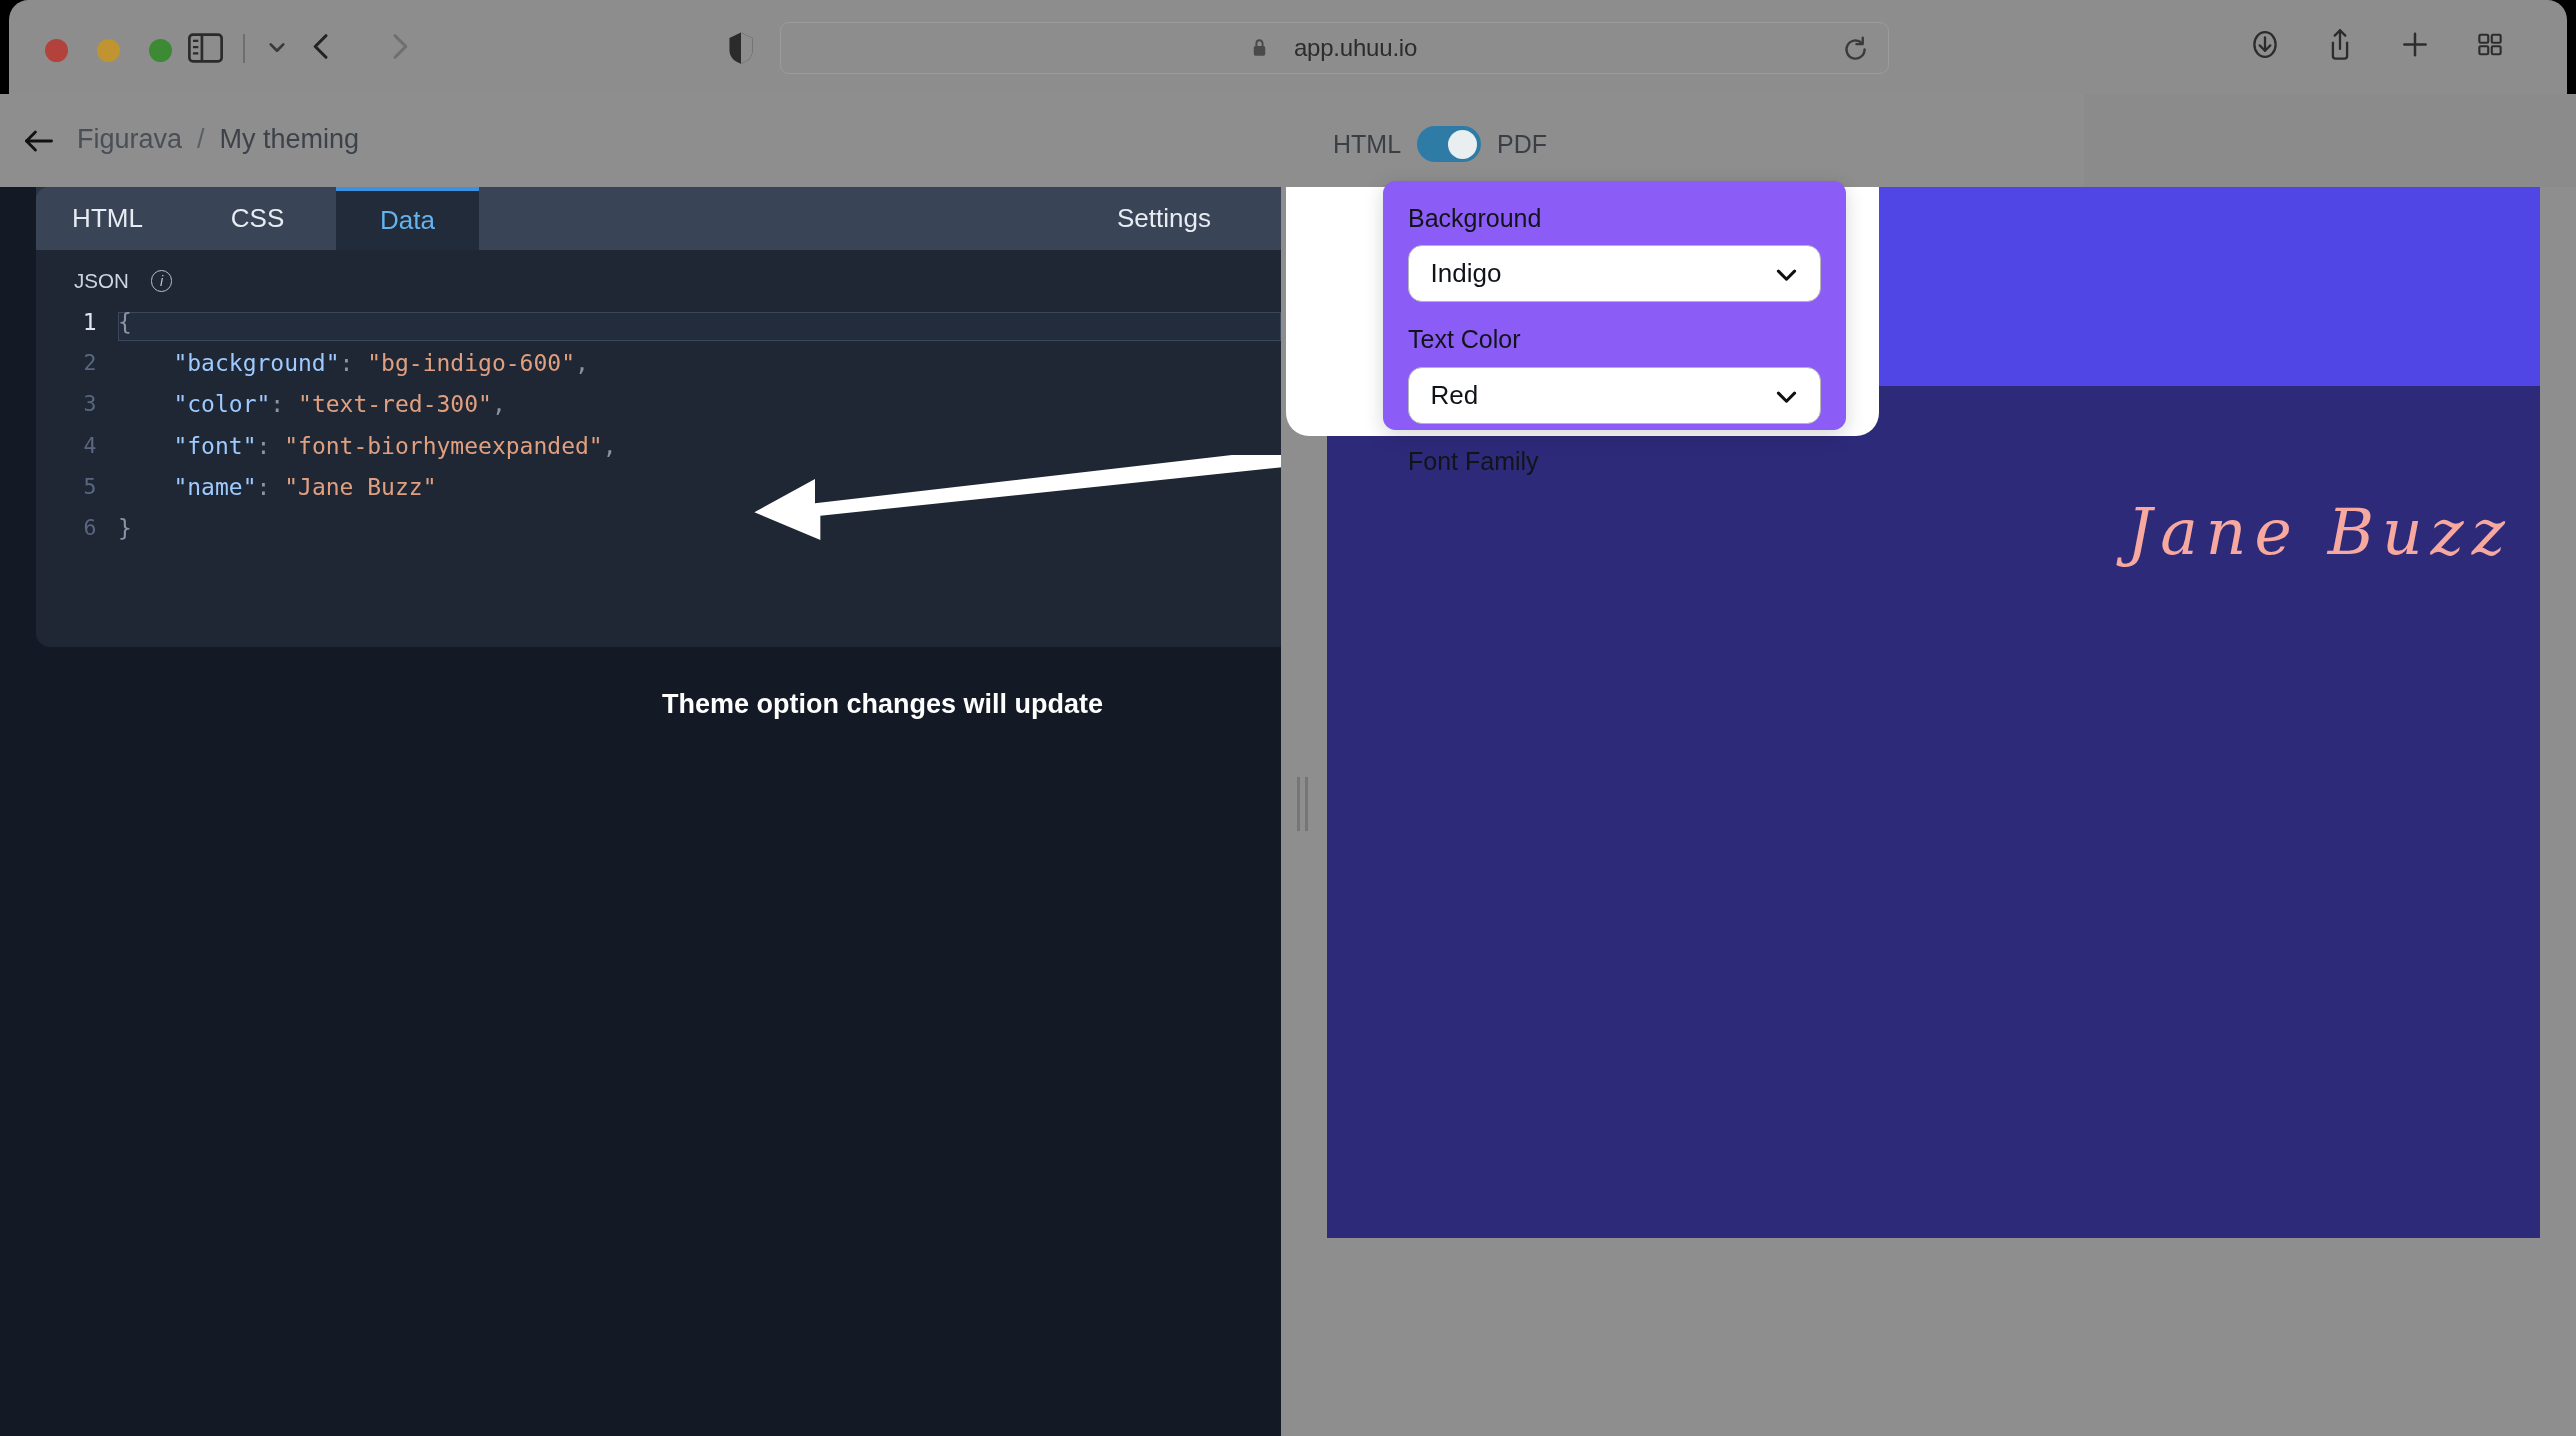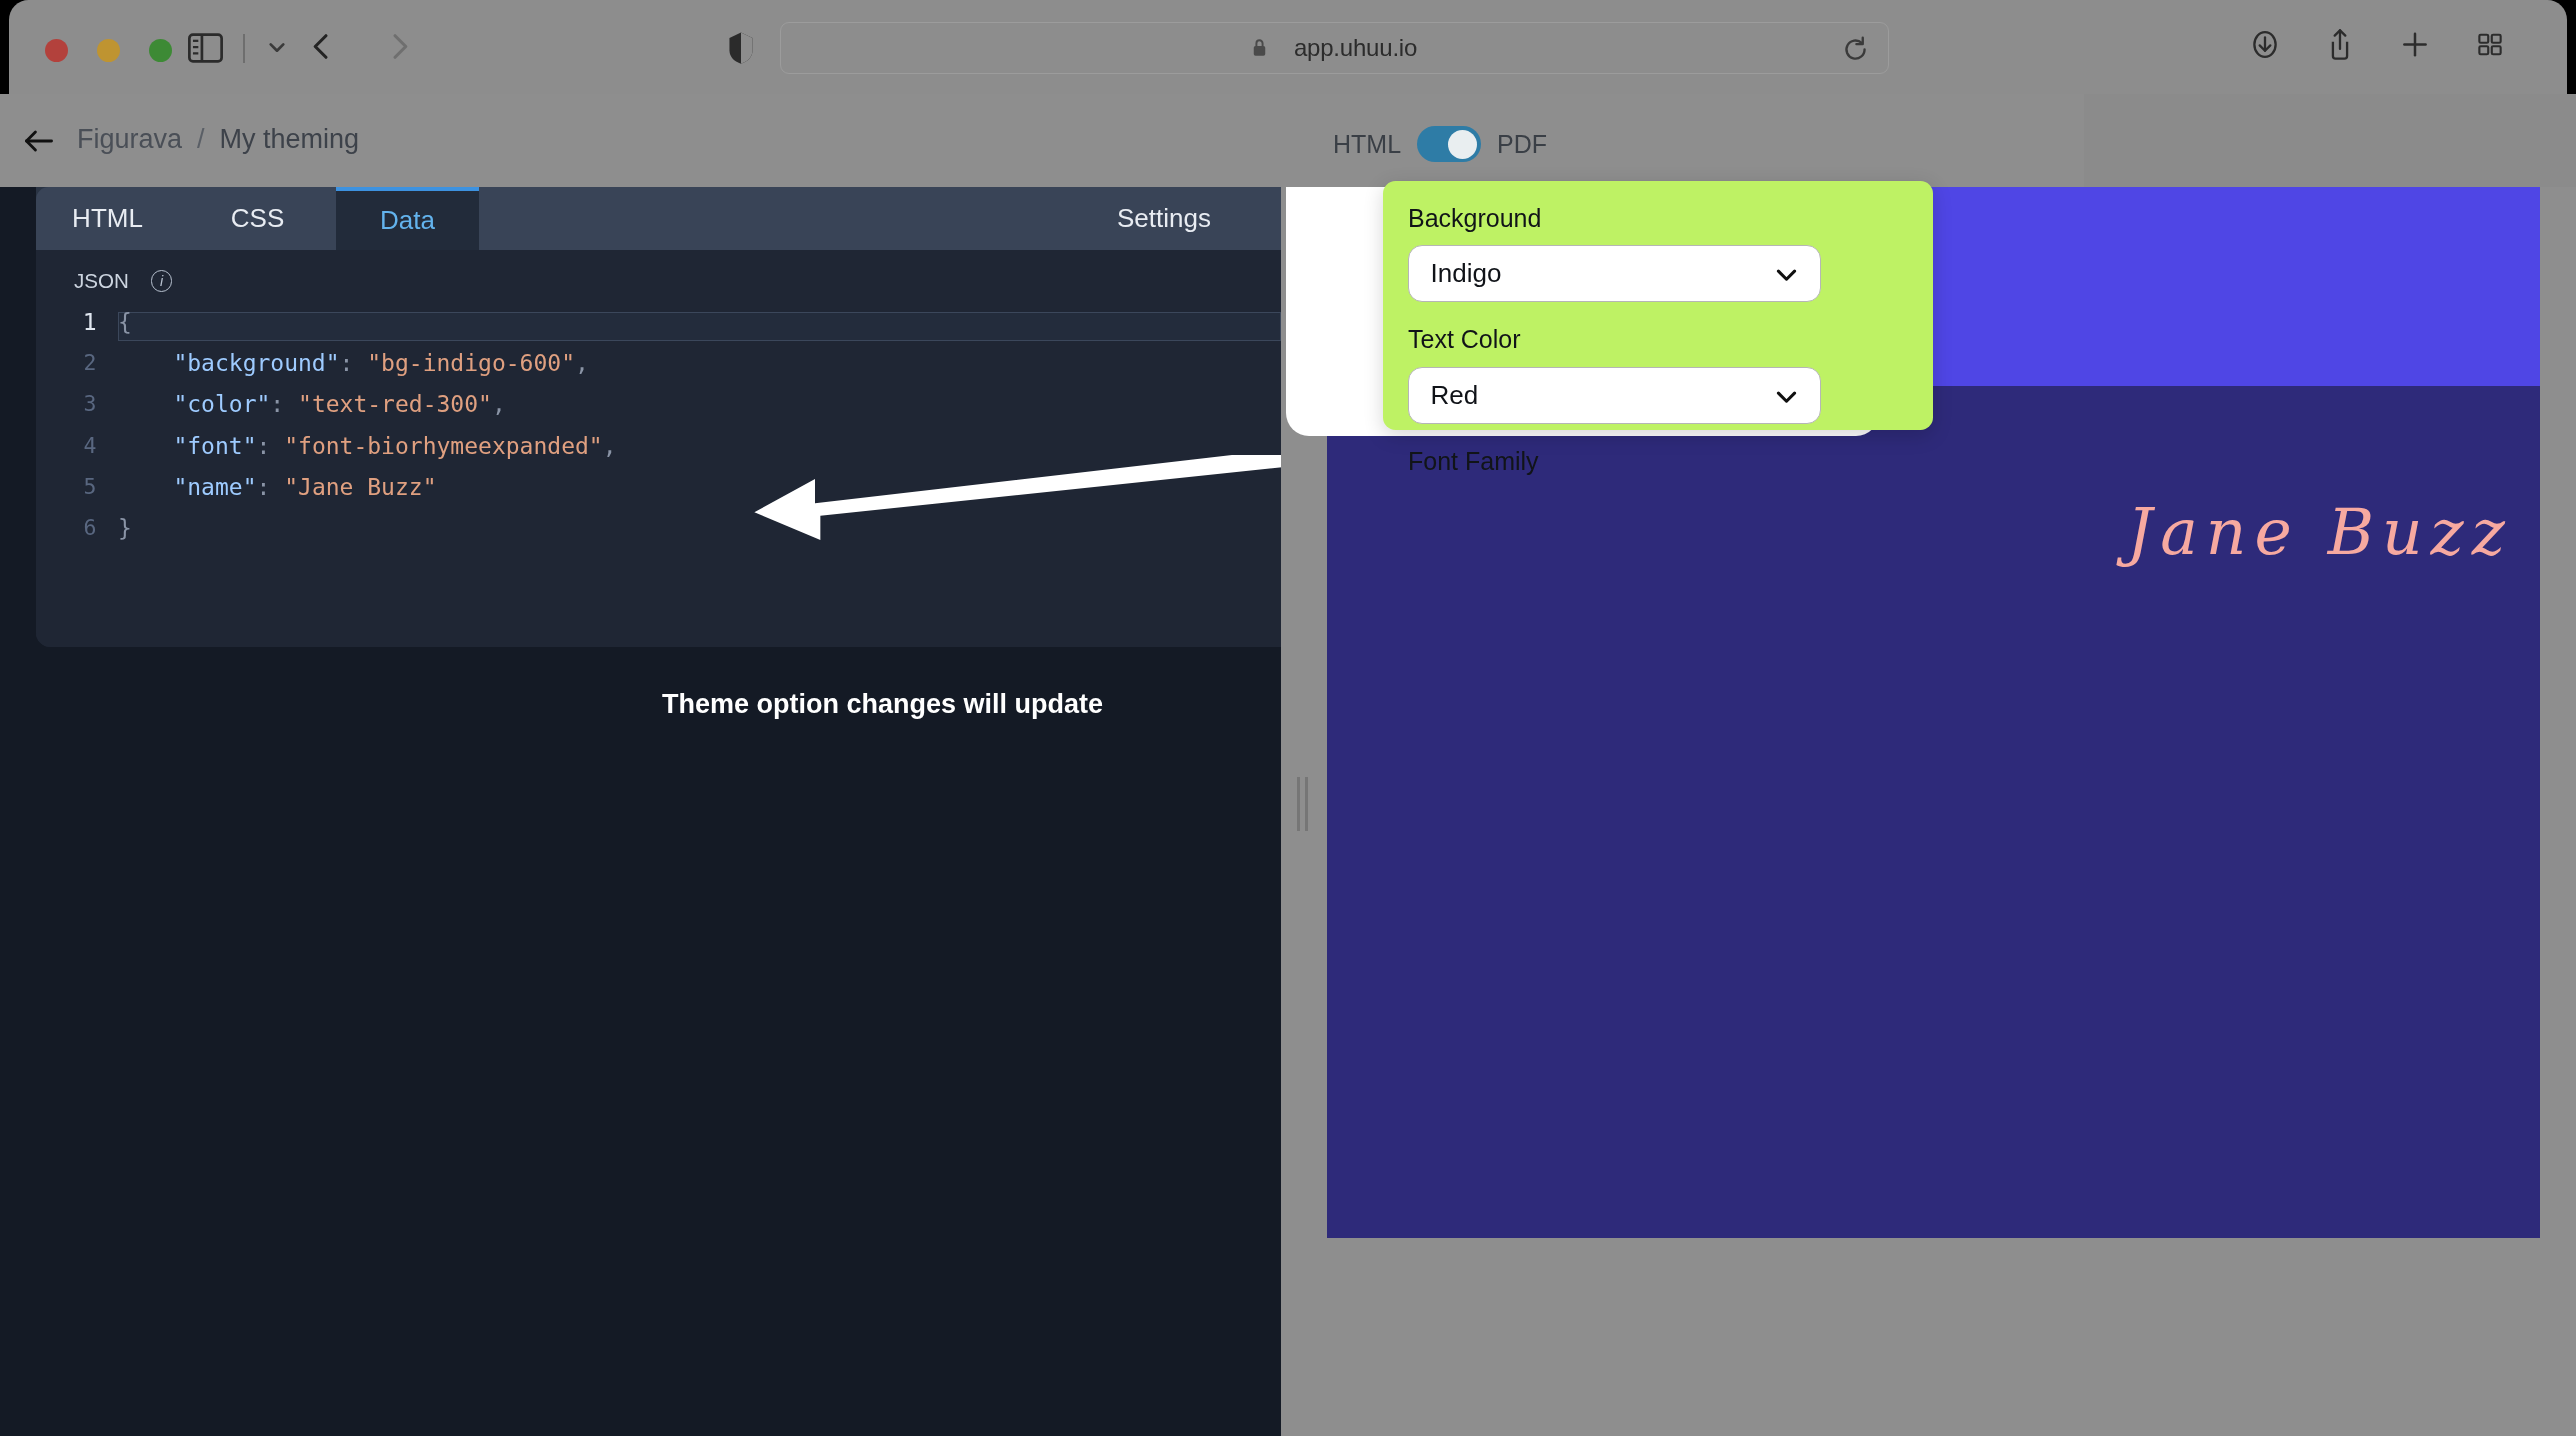--- a/index.html
+++ b/index.html
@@ -196,22 +196,22 @@
     font-style:italic;
   }
 
   
   .theme-popover{
     position:absolute; left:1286px; top:0px; width:593px; height:249px;
     background:#ffffff;
     border-bottom-left-radius:23px; border-bottom-right-radius:23px;
   }
   .theme-panel{
-    position:absolute; left:1383px; top:-6.3px; width:550px; height:249px;
-    background:#bef264;
+    position:absolute; left:1383px; top:-6.3px; width:463px; height:249px;
+    background:#8b5cf6;
     border-radius:12.5px;
     box-shadow:0 5.4px 19.7px rgba(0,0,0,0.16);
     padding:23px 25px 0 25px;
   }
   .field-label{
     font-size:25px; color:#111418; margin-bottom:12.5px; font-weight:400;
   }
   .select-box{
     position:relative; width:413px; height:57px;
     border:1.3px solid #b6b6b6; border-radius:14px;

